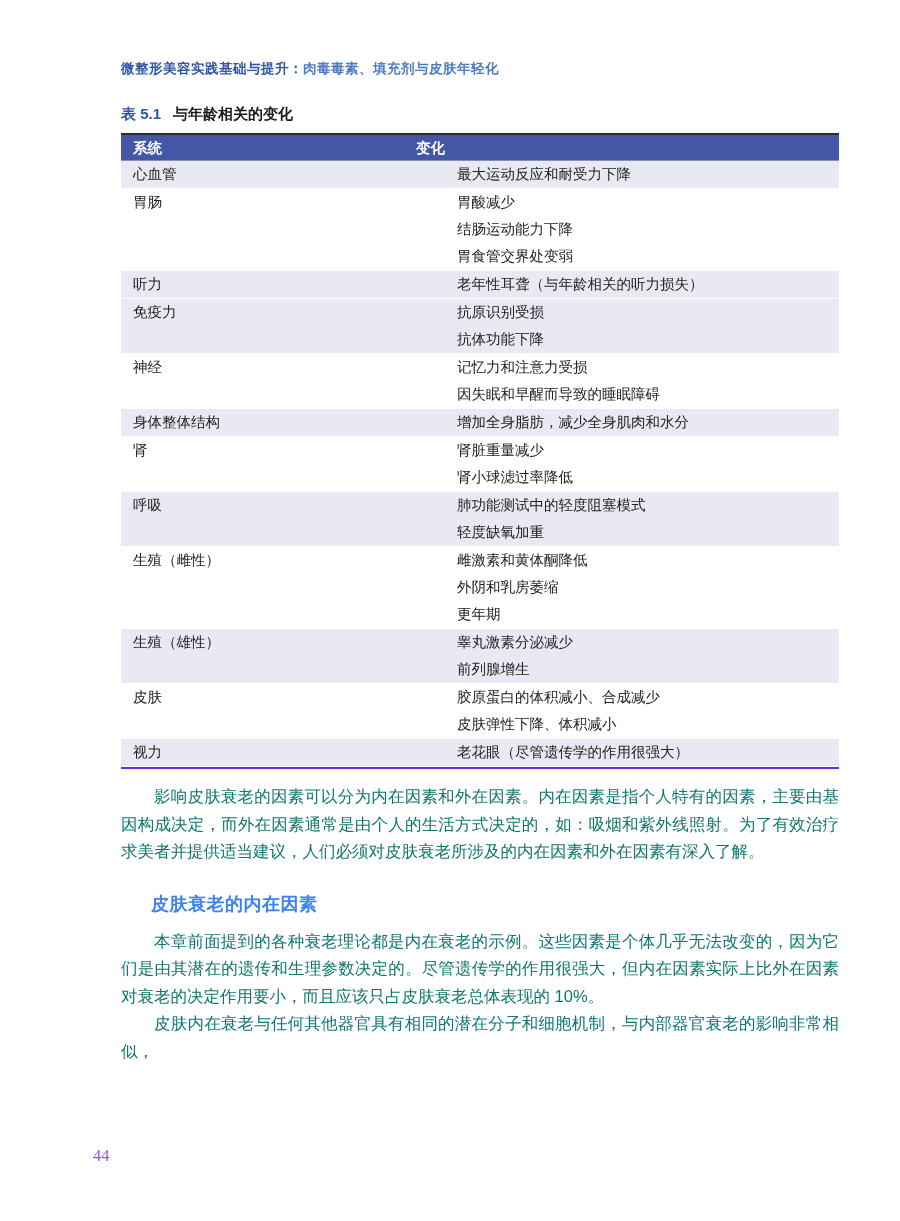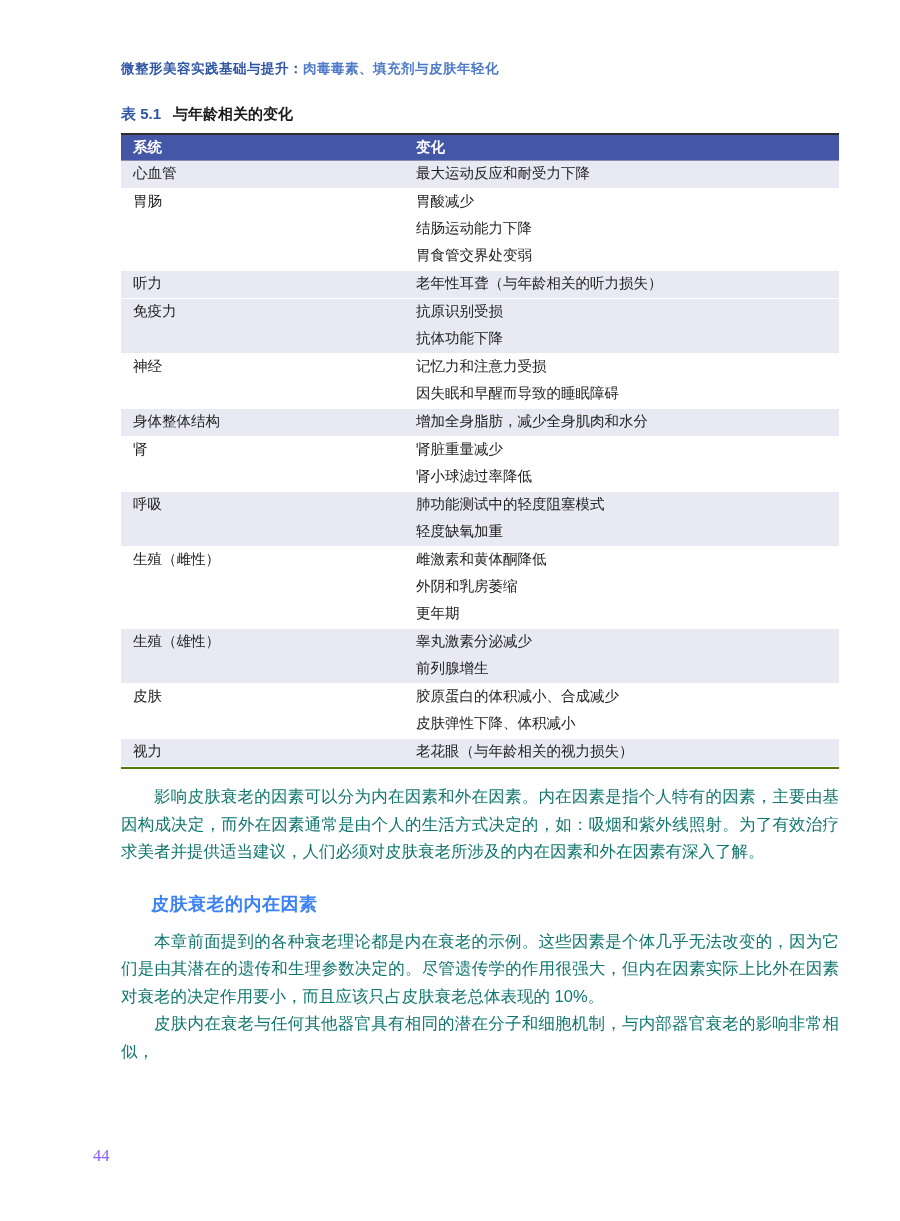--- a/index.html
+++ b/index.html
@@ -33,39 +33,39 @@
     font-size:15px;
     font-weight:bold;
     color:#1a1a1a;
   }
   .caption .cap-label { color:#2f55a5; margin-right:12px; }
 
   
   .agetable {
     margin-top:9px;
     border-top:2px solid #2b2b2b;
-    border-bottom:2px solid #4d7c0f;
+    border-bottom:2px solid #6d28d9;
     width:100%;
-    font-family:Liberation Mono, monospace;
   }
   .thead {
     display:flex;
     background:#4456a6;
     color:#ffffff;
     font-weight:bold;
     font-size:14.5px;
     height:26px;
     line-height:26px;
     border-bottom:1px solid #8a8fae;
   }
   .trow {
     display:flex;
     font-size:14.5px;
     color:#222222;
     border-bottom:1px solid #ffffff;
+    gap:41px;
   }
   .trow.shaded { background:#e9e9f3; }
   .col-sys { width:295px; padding-left:12px; flex:0 0 auto; line-height:27px; }
   .col-chg { flex:1 1 auto; padding-left:0; }
   .chg-line { line-height:27px; }
 
   
   .h1 {
     margin-top:46px;
     margin-left:30px;
@@ -194,21 +194,21 @@
           <div class="trow">
             <div class="col-sys">皮肤</div>
             <div class="col-chg">
               <div class="chg-line">胶原蛋白的体积减小、合成减少</div>
               <div class="chg-line">皮肤弹性下降、体积减小</div>
             </div>
           </div>
           <div class="trow shaded">
             <div class="col-sys">视力</div>
             <div class="col-chg">
-              <div class="chg-line">老花眼（与年龄相关的视力损失）</div>
+              <div class="chg-line">老花眼（尽管遗传学的作用很强大）</div>
             </div>
           </div>
         </div>
     </div>
 
     <div class="para first">影响皮肤衰老的因素可以分为内在因素和外在因素。内在因素是指个人特有的因素，主要由基因构成决定，而外在因素通常是由个人的生活方式决定的，如：吸烟和紫外线照射。为了有效治疗求美者并提供适当建议，人们必须对皮肤衰老所涉及的内在因素和外在因素有深入了解。</div>
 
     <div class="h2">皮肤衰老的内在因素</div>
     <div class="para mid">本章前面提到的各种衰老理论都是内在衰老的示例。这些因素是个体几乎无法改变的，因为它们是由其潜在的遗传和生理参数决定的。尽管遗传学的作用很强大，但内在因素实际上比外在因素对衰老的决定作用要小，而且应该只占皮肤衰老总体表现的 10%。</div>
     <div class="para last">皮肤内在衰老与任何其他器官具有相同的潜在分子和细胞机制，与内部器官衰老的影响非常相似，</div>

